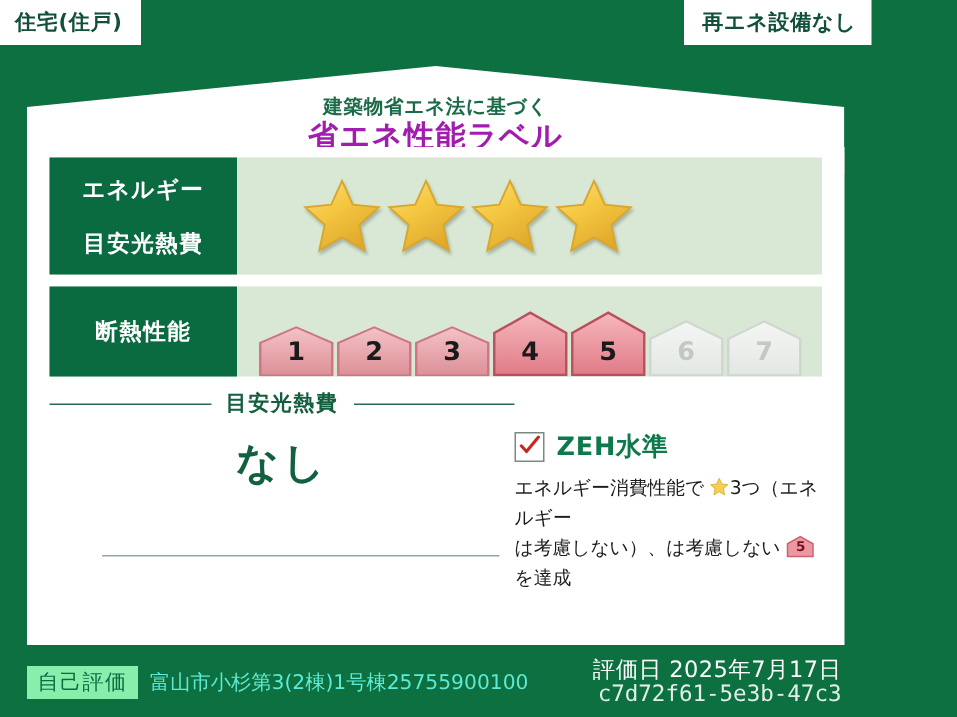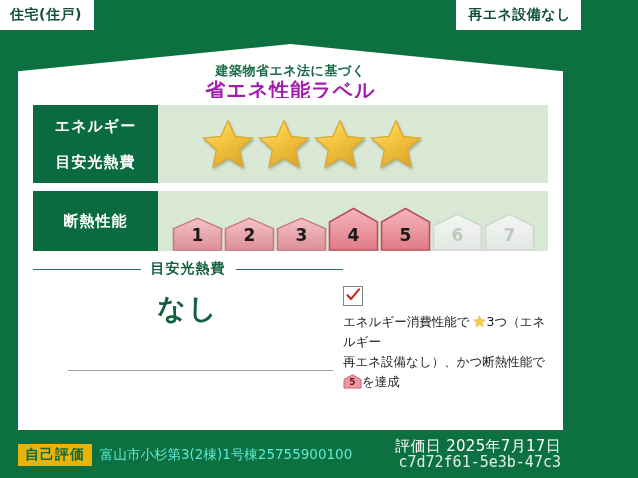--- a/index.html
+++ b/index.html
@@ -111,21 +111,21 @@
     position:absolute;left:0;right:0;bottom:0px;text-align:center;
     font-size:9px;font-weight:bold;color:#6e1420;z-index:2;
   }
 
   
   .footer{position:absolute;left:0;right:0;bottom:0;height:48px;}
   .self-eval{
     position:absolute;left:18px;bottom:12px;display:flex;align-items:center;gap:8px;
   }
   .self-eval .chip{
-    background:#eab308;color:#0c6b43;font-size:14px;font-weight:bold;
+    background:#86efac;color:#0c6b43;font-size:14px;font-weight:normal;
     padding:2px 7px;letter-spacing:1px;
   }
   .self-eval .addr{color:#5eead4;font-size:13.5px;letter-spacing:0px;}
   .eval-date{
     position:absolute;right:20px;bottom:22px;color:#ffffff;font-size:15px;text-align:right;
     letter-spacing:.3px;
   }
   .eval-id{
     position:absolute;right:20px;bottom:7px;color:#e2efe8;font-size:15px;text-align:right;
     font-family:"DejaVu Sans Mono","Liberation Mono",monospace;letter-spacing:0px;
@@ -299,29 +299,30 @@
     <div class="cost-val">なし</div>
     <div class="cost-rule"></div>
 
     <div class="zeh">
       <div class="zeh-head">
         <span class="zeh-box">
           <svg width="16" height="16" viewBox="0 0 16 16">
             <path d="M2.5 8.2 L6 12 L14 2.4" fill="none" stroke="#c62828" stroke-width="2.1" stroke-linecap="round" stroke-linejoin="round"></path>
           </svg>
         </span>
+        <span class="zeh-title">ZEH水準</span>
       </div>
       <div class="zeh-desc">
         <span>エネルギー消費性能で</span>
         <span class="mini-star">
           <svg width="13" height="13" viewBox="0 0 24 24">
             <polygon points="12,1.6 15.2,8.6 22.6,9.4 17.1,14.5 18.6,21.9 12,18.2 5.4,21.9 6.9,14.5 1.4,9.4 8.8,8.6" fill="#f5cf52" stroke="#d8a72e" stroke-width="1"></polygon>
           </svg>
         </span><span>3つ（エネルギー</span><br>
-        <span>再エネ設備なし）、かつ断熱性能で</span>
+        <span>は考慮しない）、は考慮しない</span>
         <span class="mini-house">
           <svg width="19" height="15" viewBox="0 0 19 15" style="position:absolute;left:0;top:0;">
             <polygon points="1,14 1,5.5 9.5,0.8 18,5.5 18,14" fill="#ee97a0" stroke="#c9646f" stroke-width="1"></polygon>
           </svg>
           <span class="mhn">5</span>
         </span><span>を達成</span>
       </div>
     </div>
 
   </div>

